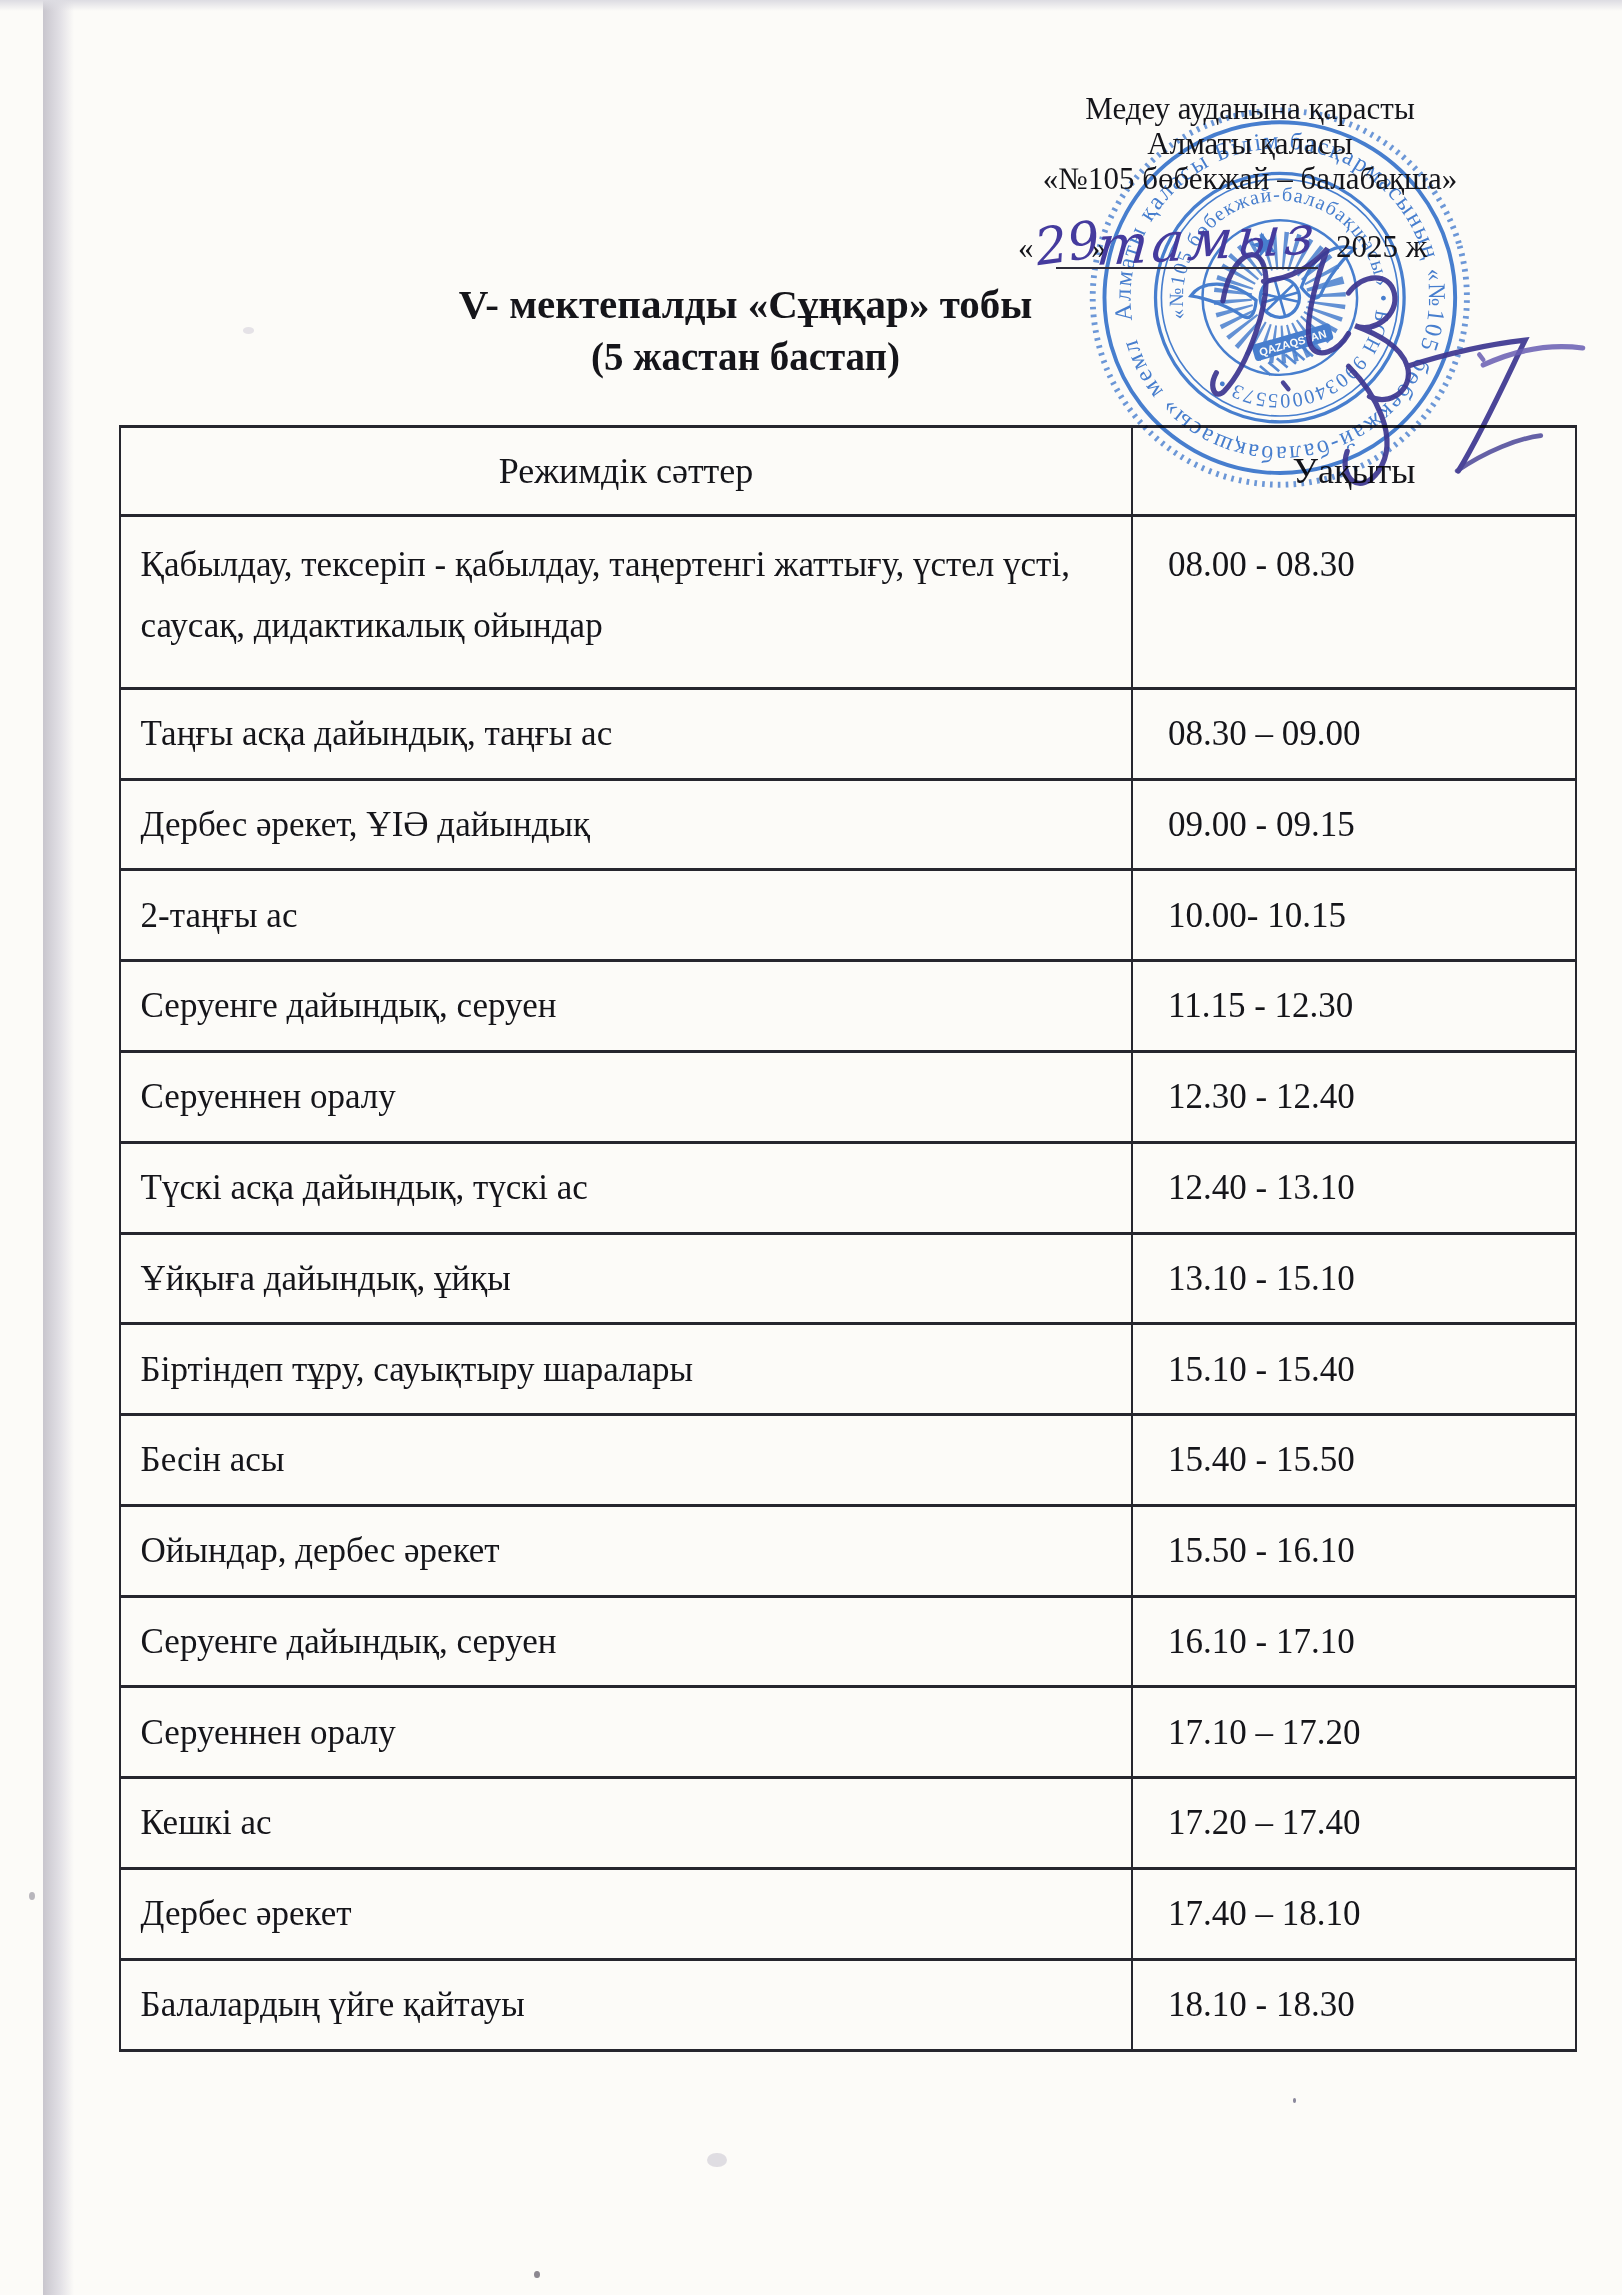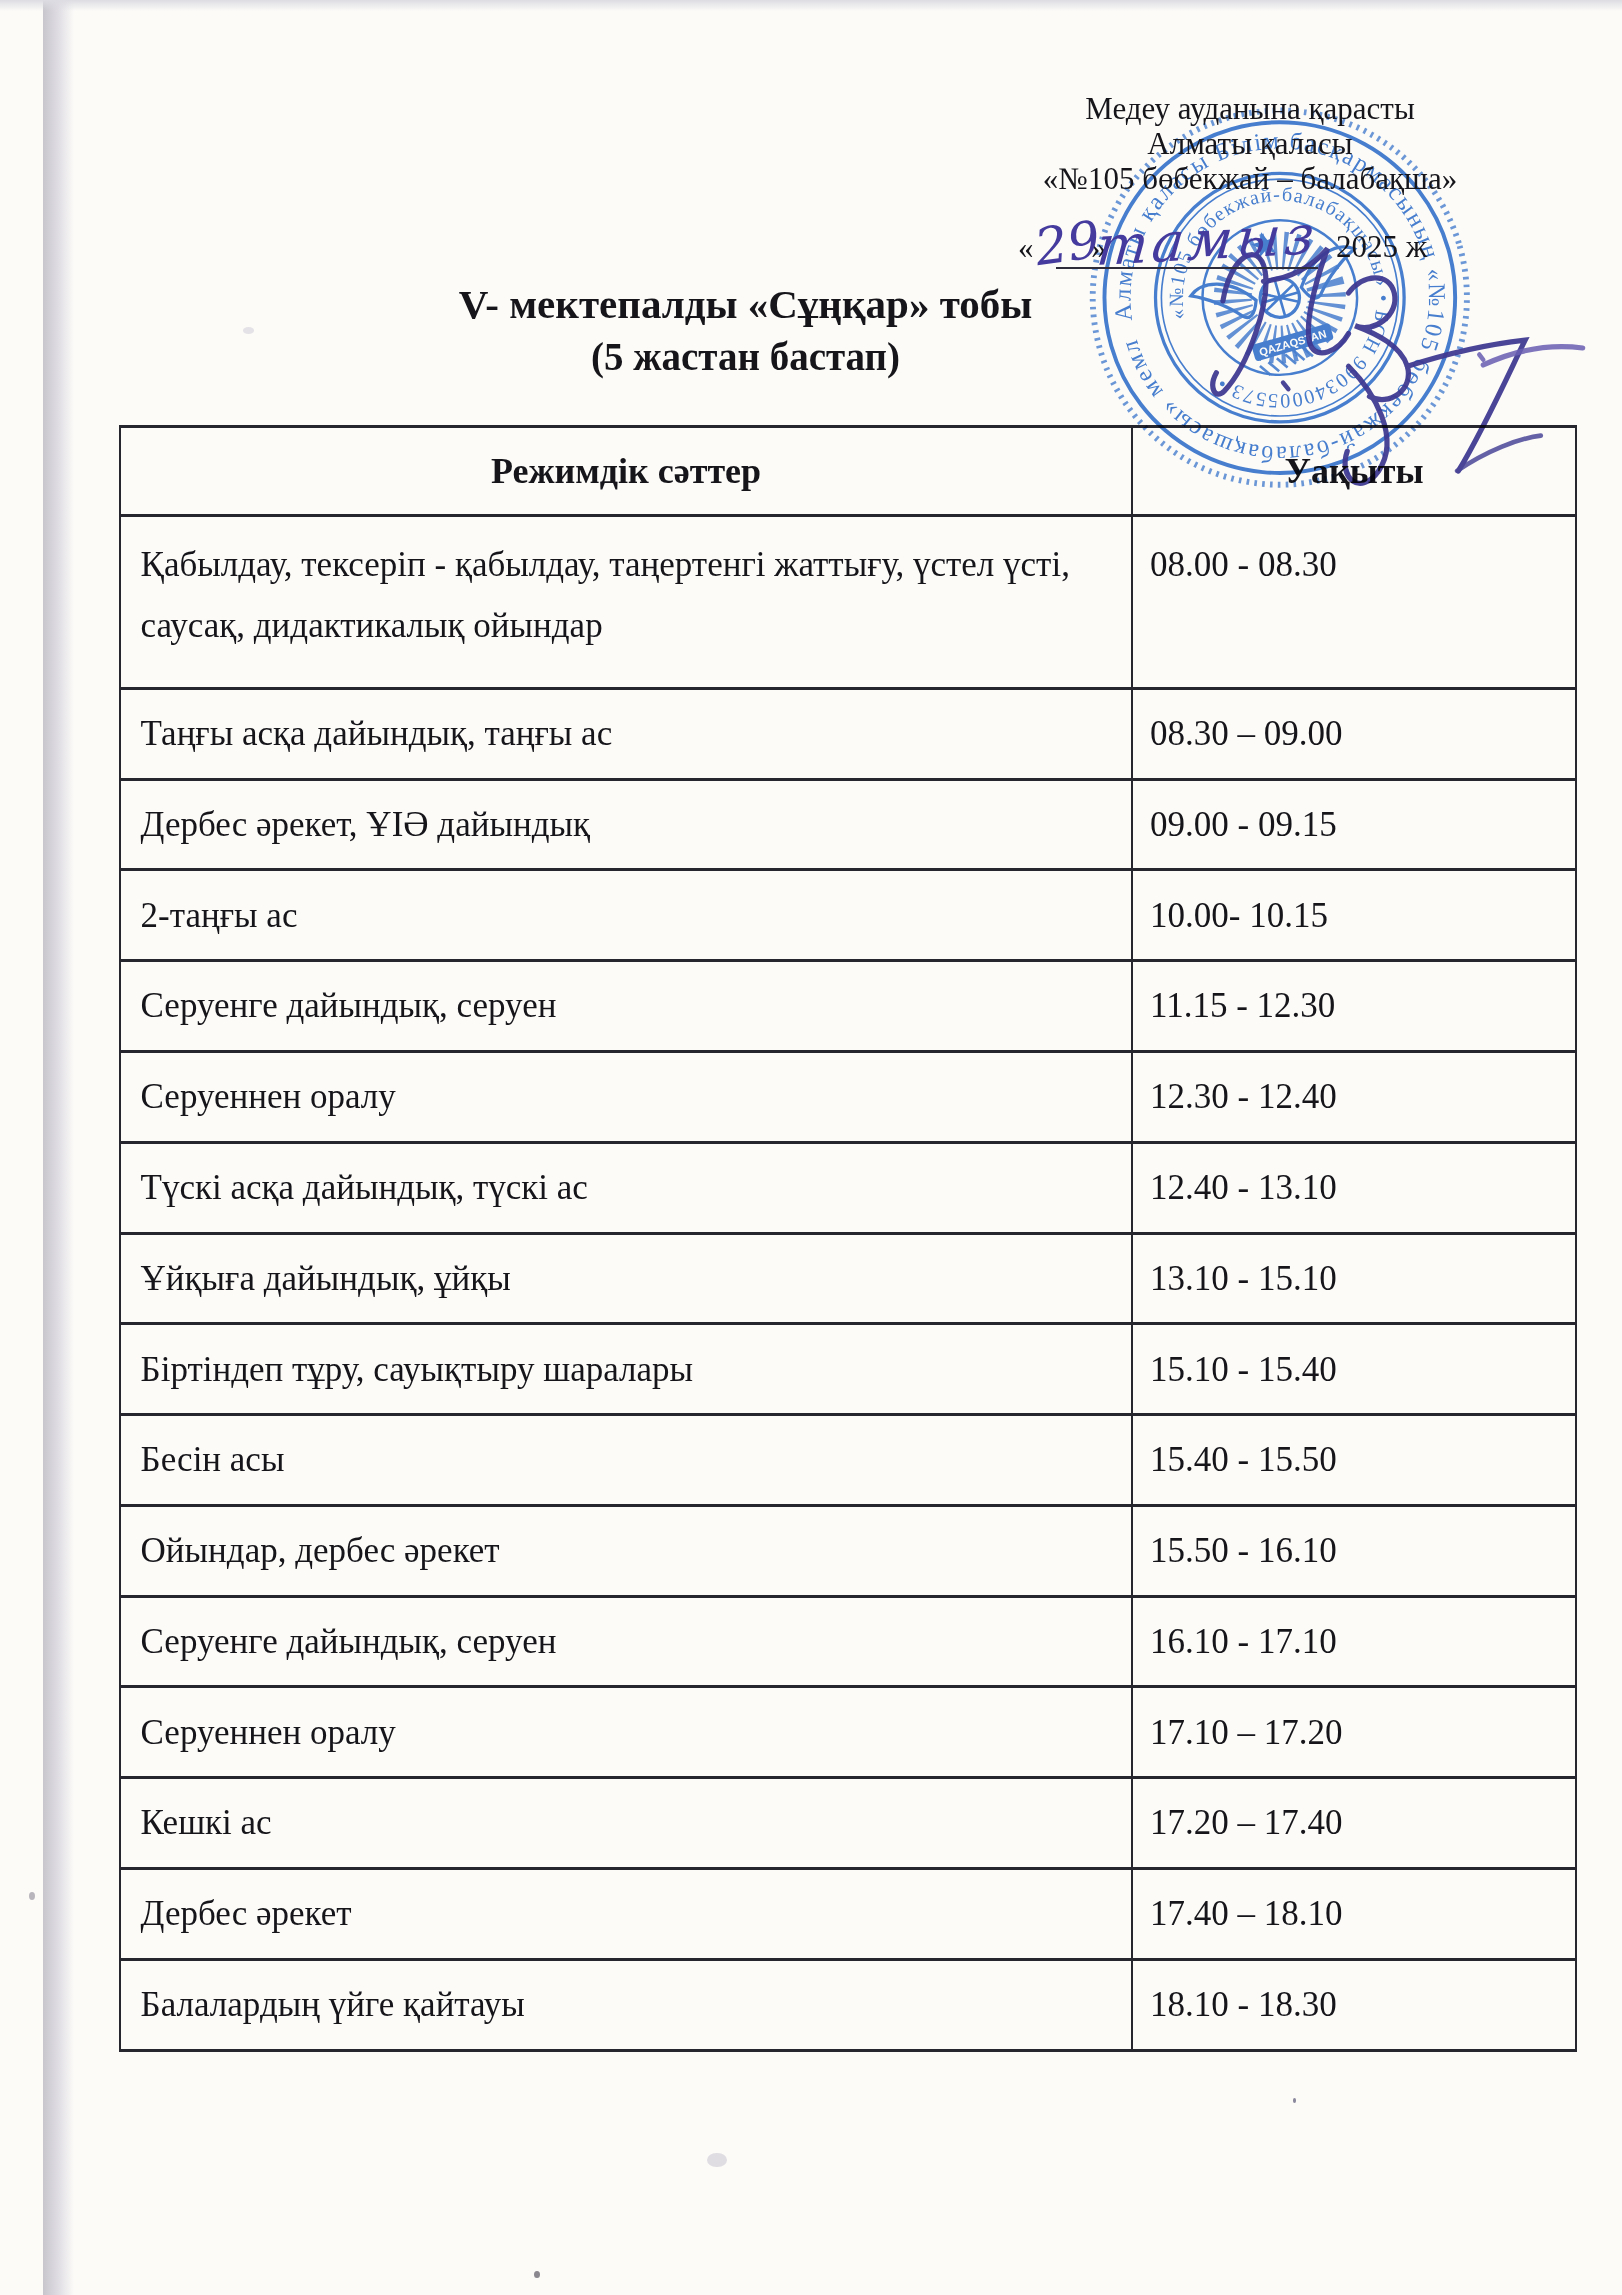--- a/index.html
+++ b/index.html
@@ -49,23 +49,23 @@
     mix-blend-mode:multiply;}
 
   
   .schedule-table{position:absolute;left:119px;top:425px;width:1456px;z-index:2;
     border-collapse:collapse;table-layout:fixed;}
   .schedule-table col.c1{width:1012px;}
   .schedule-table col.c2{width:444px;}
   .schedule-table td,.schedule-table th{
     border:2px solid #26262e;border-top-width:3.3px;border-bottom-width:3.3px;
     font-size:35px;vertical-align:middle;background:transparent;}
-  .schedule-table th{height:86px;font-size:36px;font-weight:bold;text-align:center;padding:0 10px;margin-left:12px;}
+  .schedule-table th{height:86px;font-size:36px;font-weight:normal;text-align:center;padding:0 10px;margin-left:12px;}
   .schedule-table td{height:80px;padding:3.9px 13px 3.9px 19.6px;line-height:1.3;}
-  .schedule-table td.time-cell{padding-left:17px;}
+  .schedule-table td.time-cell{padding-left:35px;}
   .schedule-table tr.row-tall td{height:149px;vertical-align:top;padding-top:17px;line-height:1.75;}
 </style>
 </head>
 <body>
 
 <div class="scan-edge-left"></div>
 <div class="scan-edge-top"></div>
 <div class="speck s1"></div>
 <div class="speck s2"></div>
 <div class="speck s3"></div>

